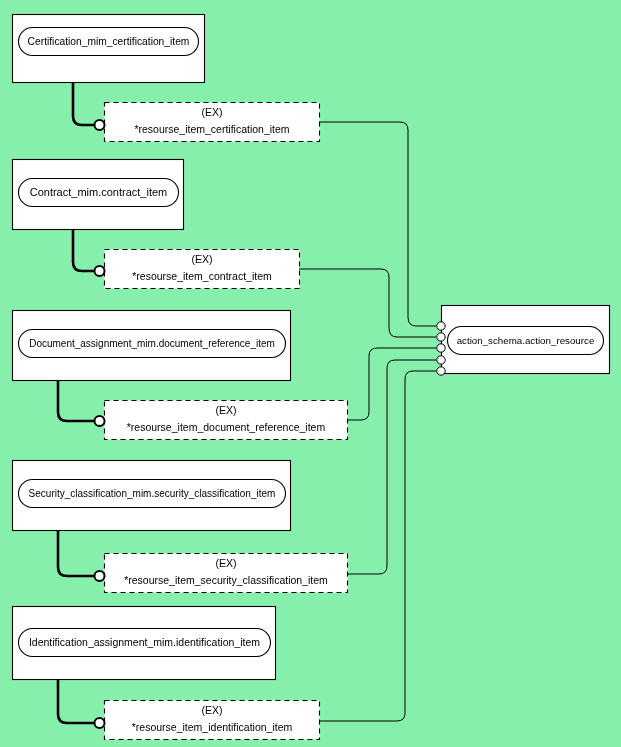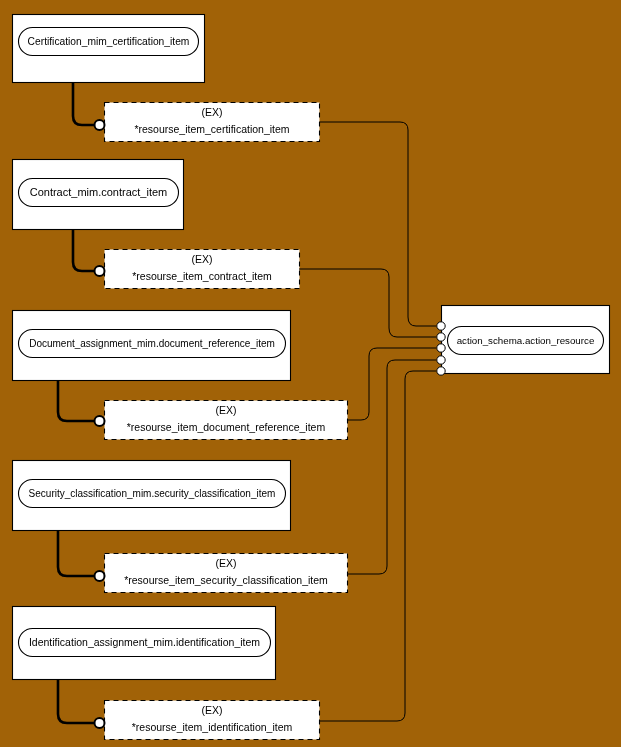--- a/index.html
+++ b/index.html
@@ -10,21 +10,21 @@
   body {
     width: 621px;
     height: 747px;
     font-family: "Liberation Sans", sans-serif;
     overflow: hidden;
   }
   #diagram-root {
     position: relative;
     width: 621px;
     height: 747px;
-    background: #a16207;
+    background: #86efac;
   }
   svg#diagram-svg {
     position: absolute;
     top: 0;
     left: 0;
     width: 621px;
     height: 747px;
     display: block;
   }
   .entity-outer {

